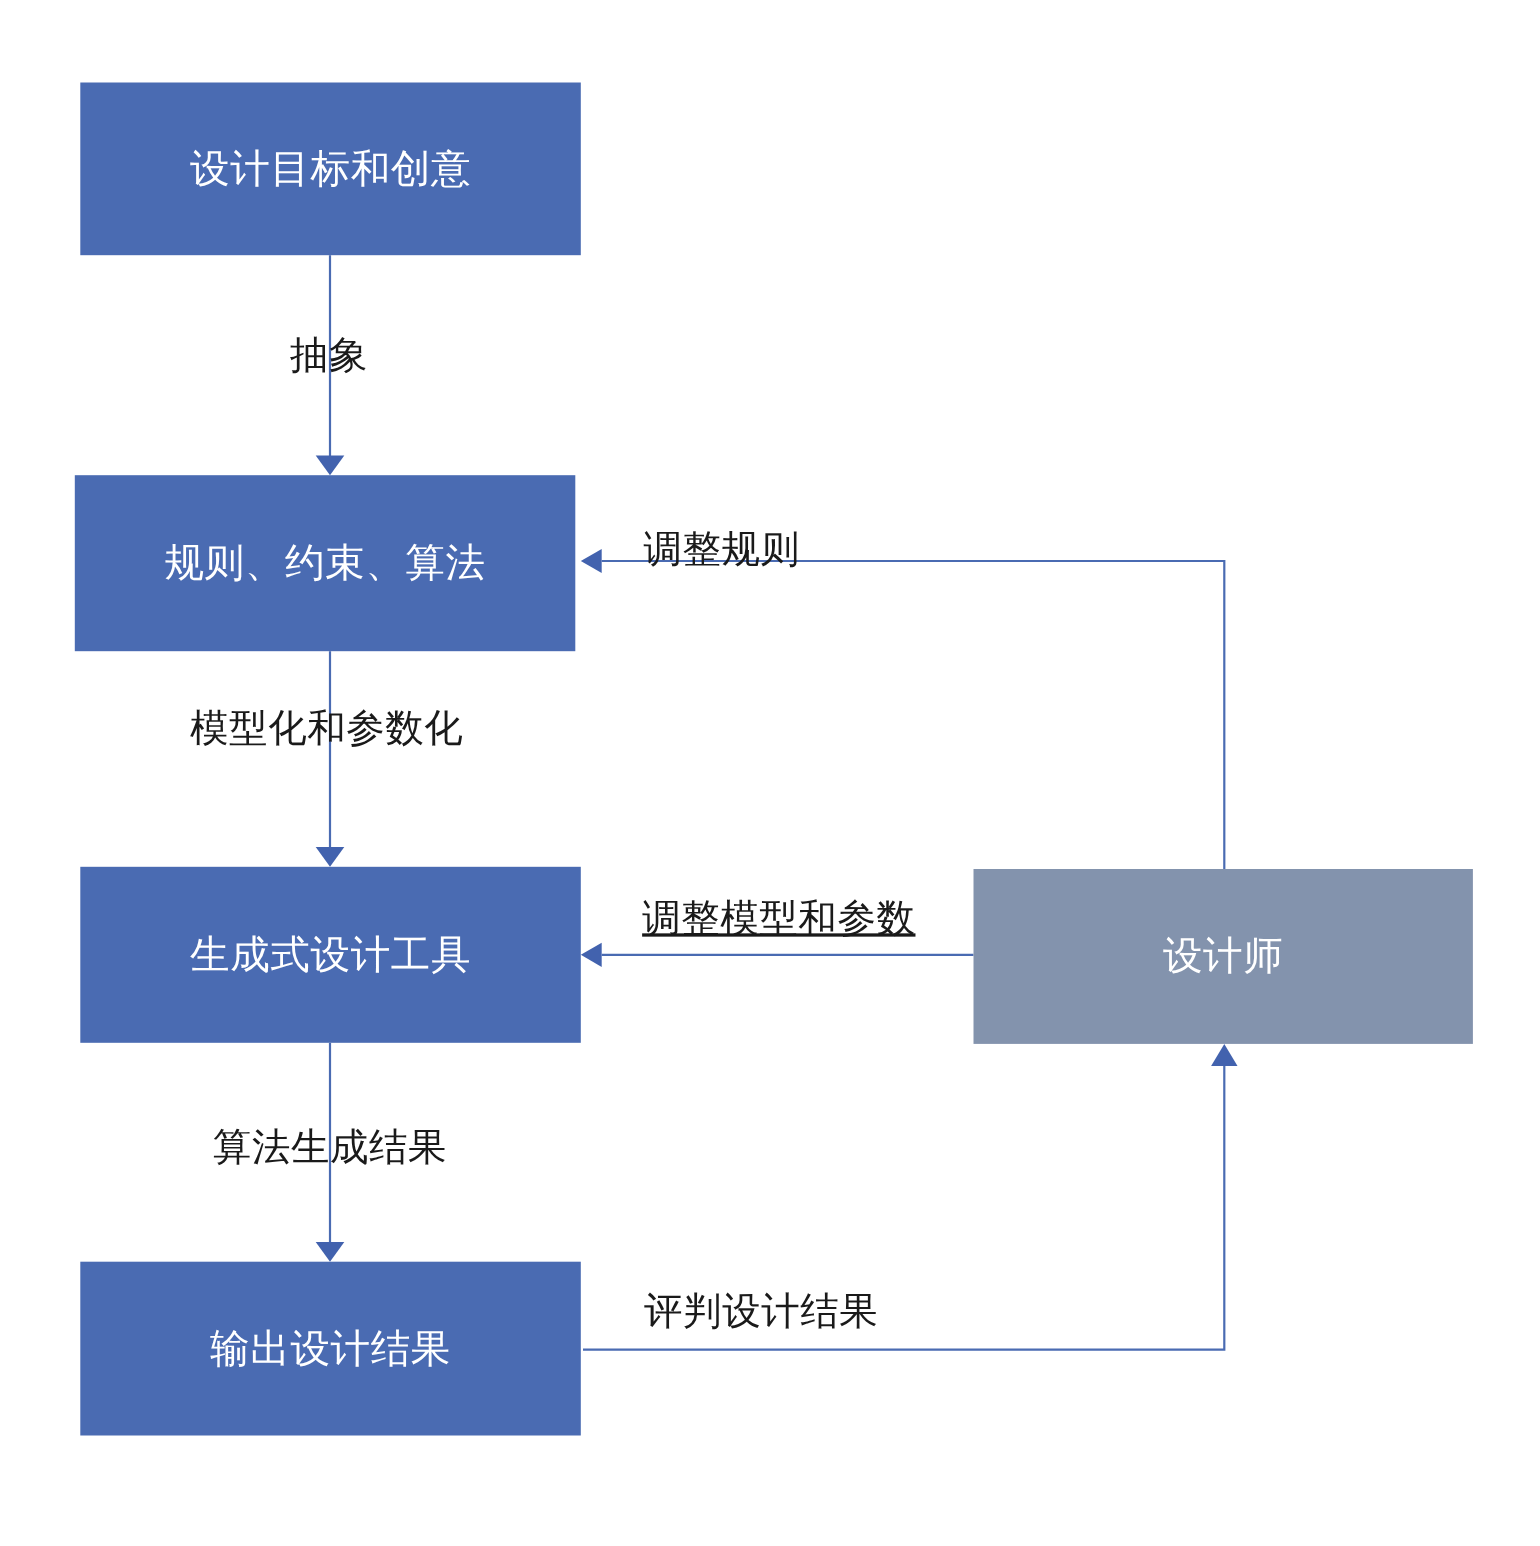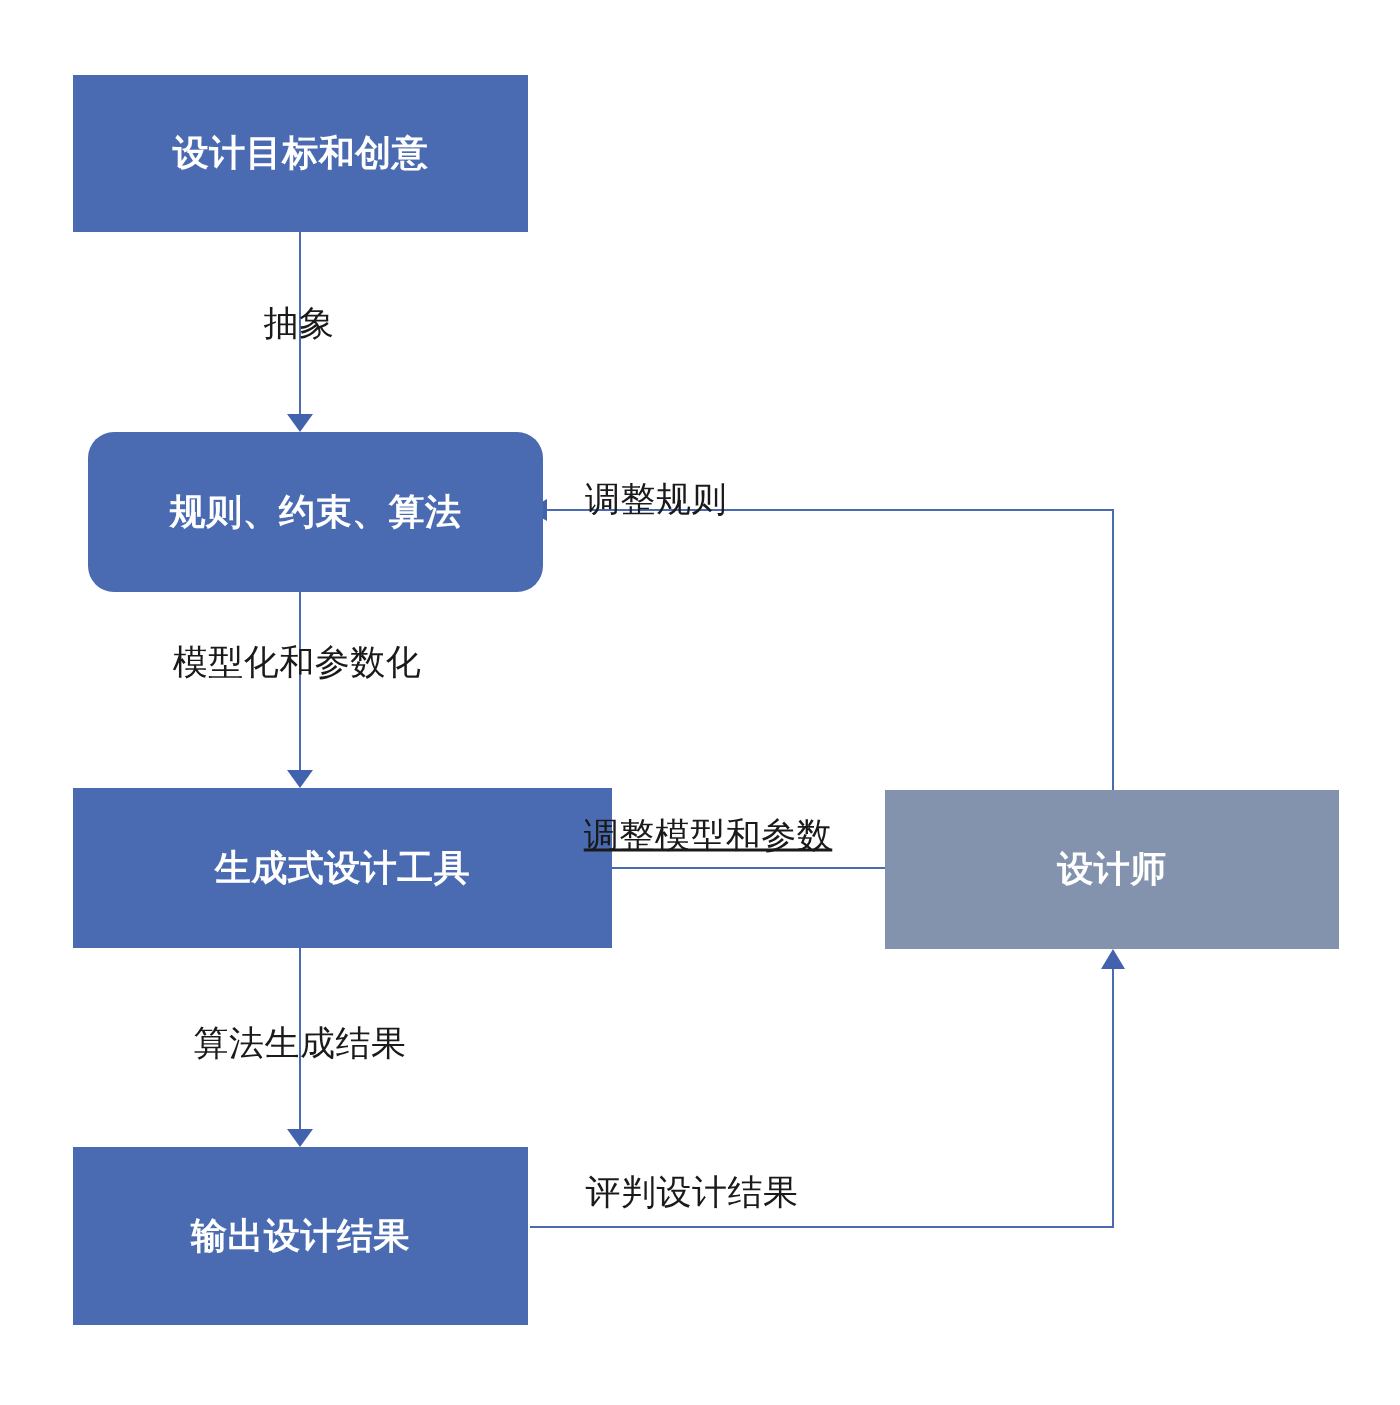--- a/index.html
+++ b/index.html
@@ -1,25 +1,25 @@
 <!DOCTYPE html>
 <html><head>
 <meta charset="utf-8">
 <style>
   html,body{margin:0;padding:0;background:#ffffff;}
   #canvas{position:relative;width:1400px;height:1405px;background:#ffffff;overflow:hidden;
           font-family:"DejaVu Sans","Liberation Sans",sans-serif;}
   .node{position:absolute;display:flex;align-items:center;justify-content:center;
-        color:#ffffff;font-size:36px;letter-spacing:0.5px;font-weight:bold;}
+        color:#ffffff;font-size:36px;letter-spacing:0.5px;}
   .node.blue{background:#4a6bb2;}
   .node.gray{background:#8393ad;text-align:center;}
   #node-goal{left:73px;top:75px;width:455px;height:157px;}
-  #node-rules{left:88px;top:432px;width:455px;height:160px;border-radius:26px;}
-  #node-tool{left:73px;top:788px;width:539px;height:160px;}
-  #node-output{left:73px;top:1147px;width:455px;height:178px;}
+  #node-rules{left:68px;top:432px;width:455px;height:160px;}
+  #node-tool{left:73px;top:788px;width:455px;height:160px;}
+  #node-output{left:73px;top:1147px;width:455px;height:158px;}
   #node-designer{left:885px;top:790px;width:454px;height:159px;}
   .edge-label{position:absolute;transform:translate(-50%,-50%);color:#1a1a1a;
               font-size:35px;white-space:nowrap;letter-spacing:0.5px;}
   #lbl-abstract{left:299px;top:323px;}
   #lbl-model{left:297px;top:662px;}
   #lbl-algo{left:300px;top:1043px;}
   #lbl-adjust-rules{left:656px;top:499px;}
   #lbl-adjust-model{left:708px;top:835px;text-decoration:underline;}
   #lbl-evaluate{left:692px;top:1192px;}
   svg{position:absolute;left:0;top:0;}

